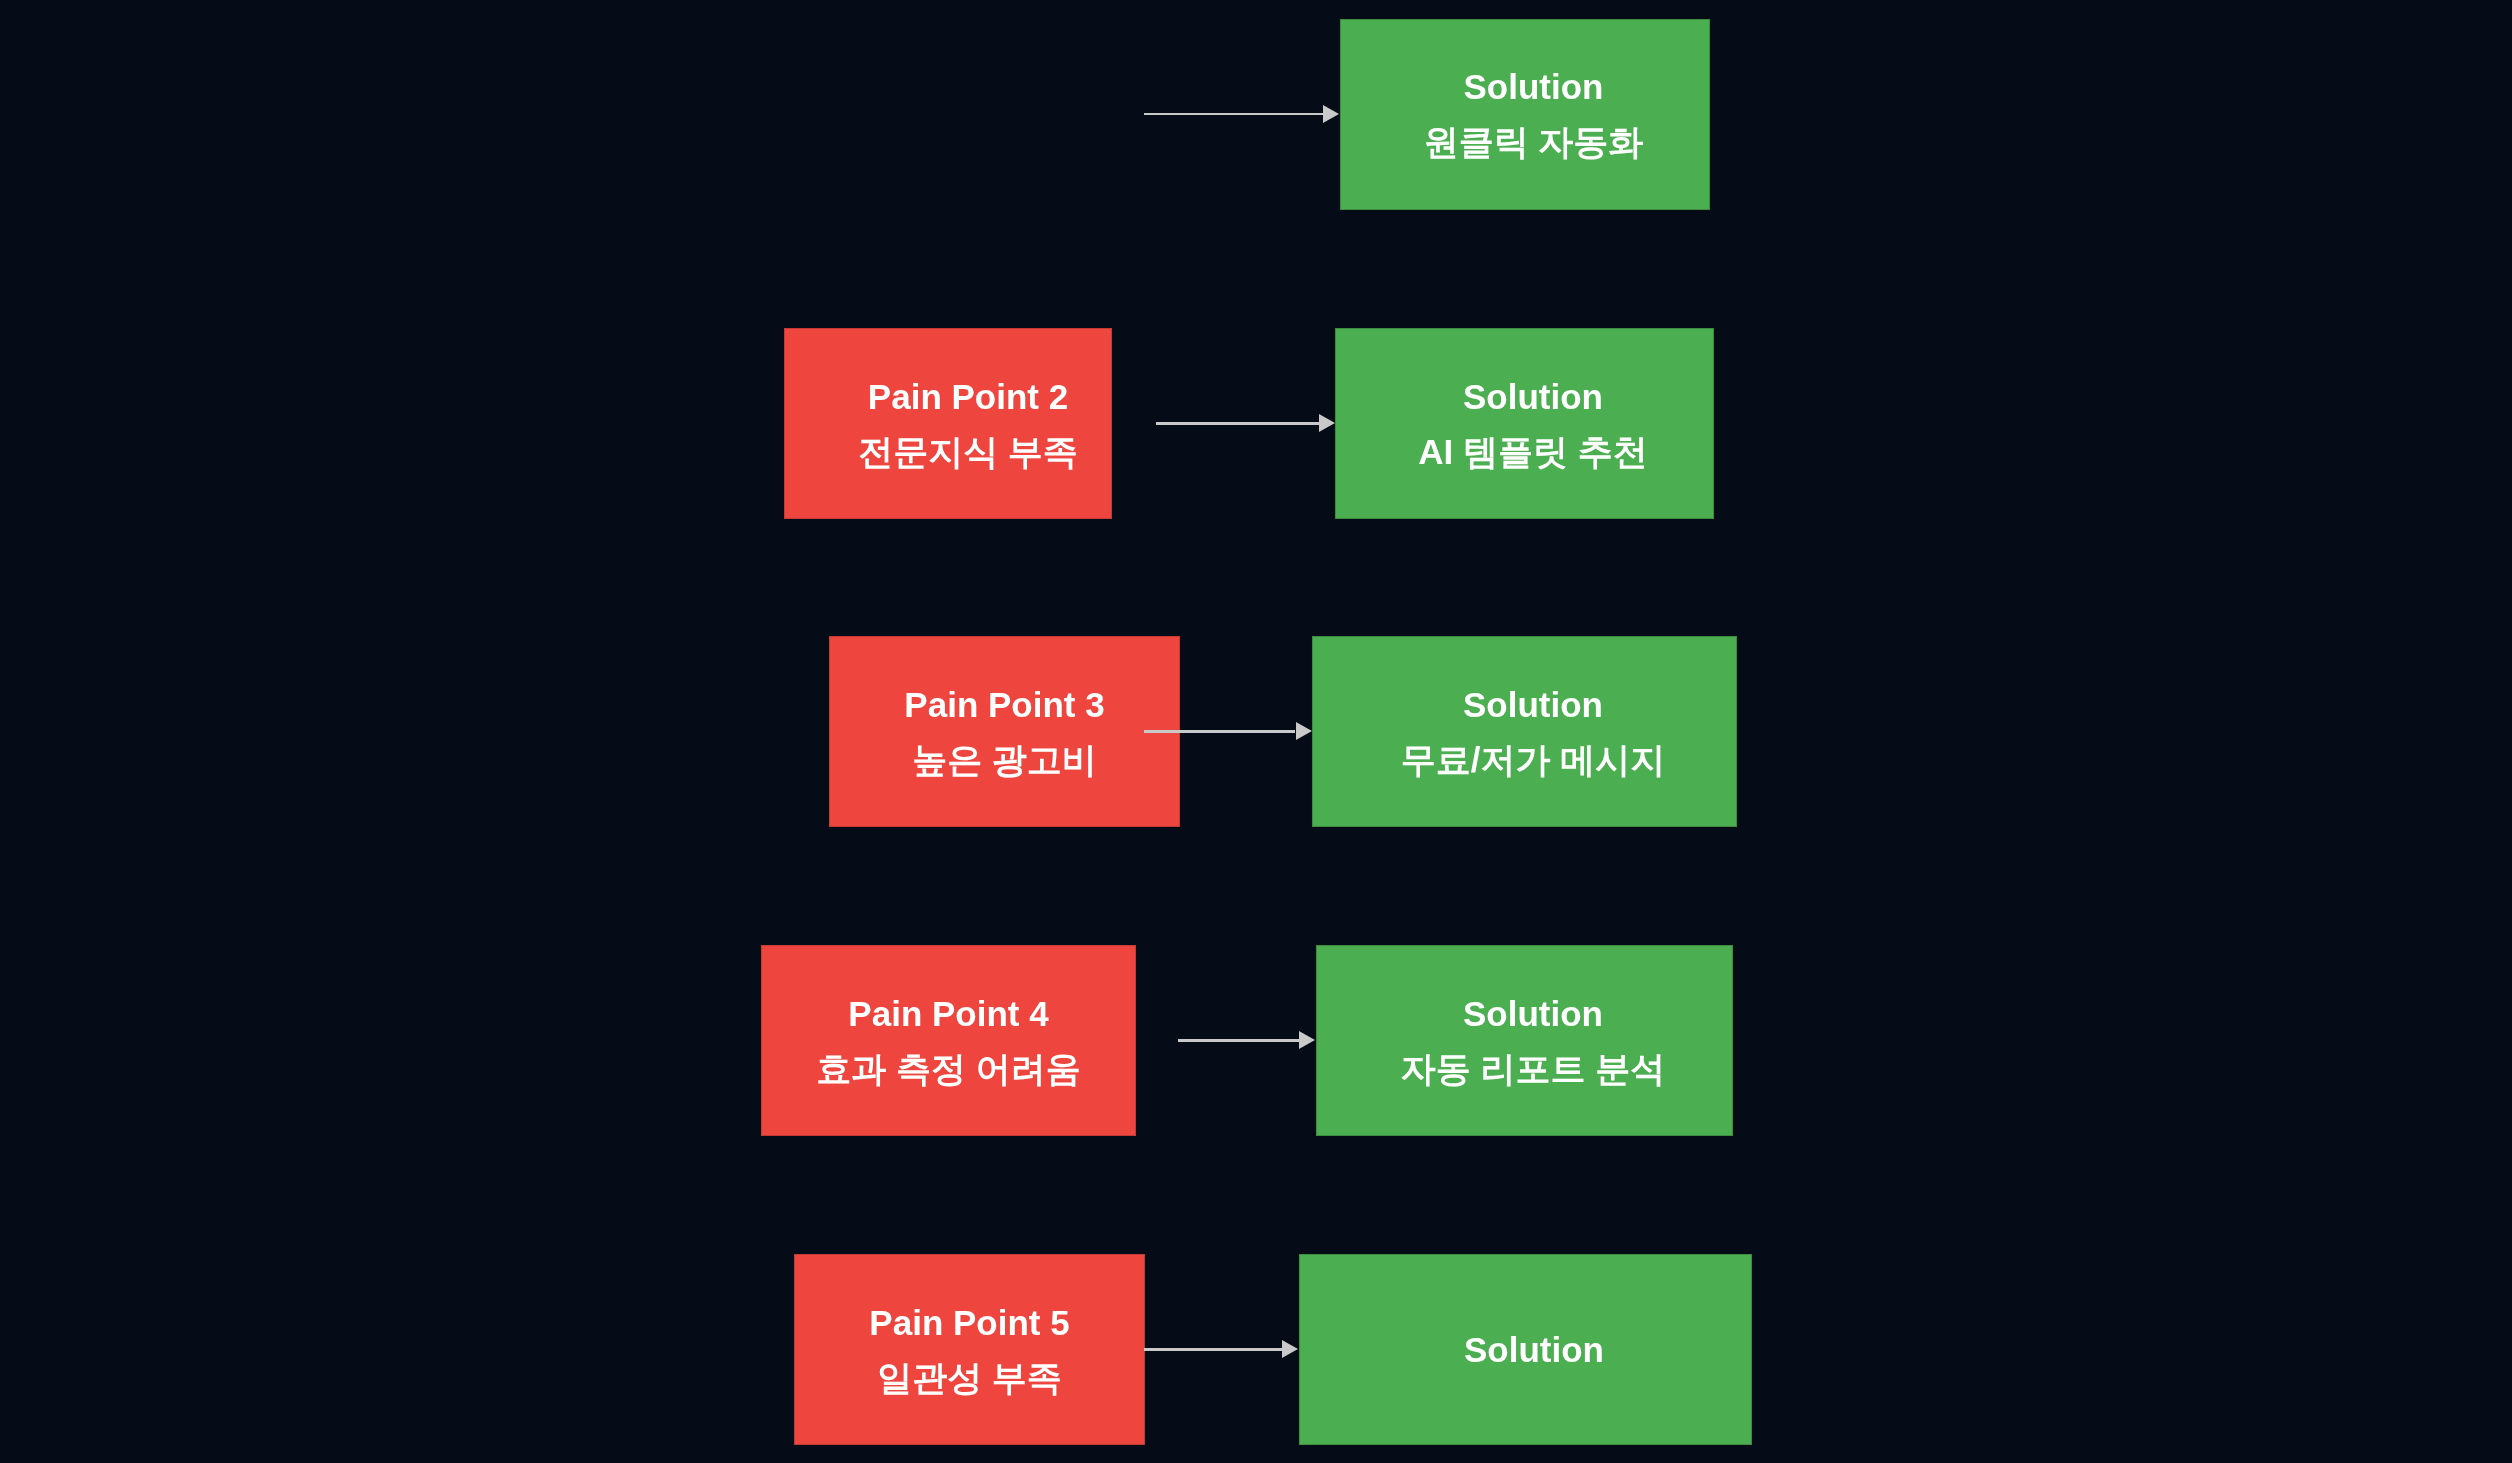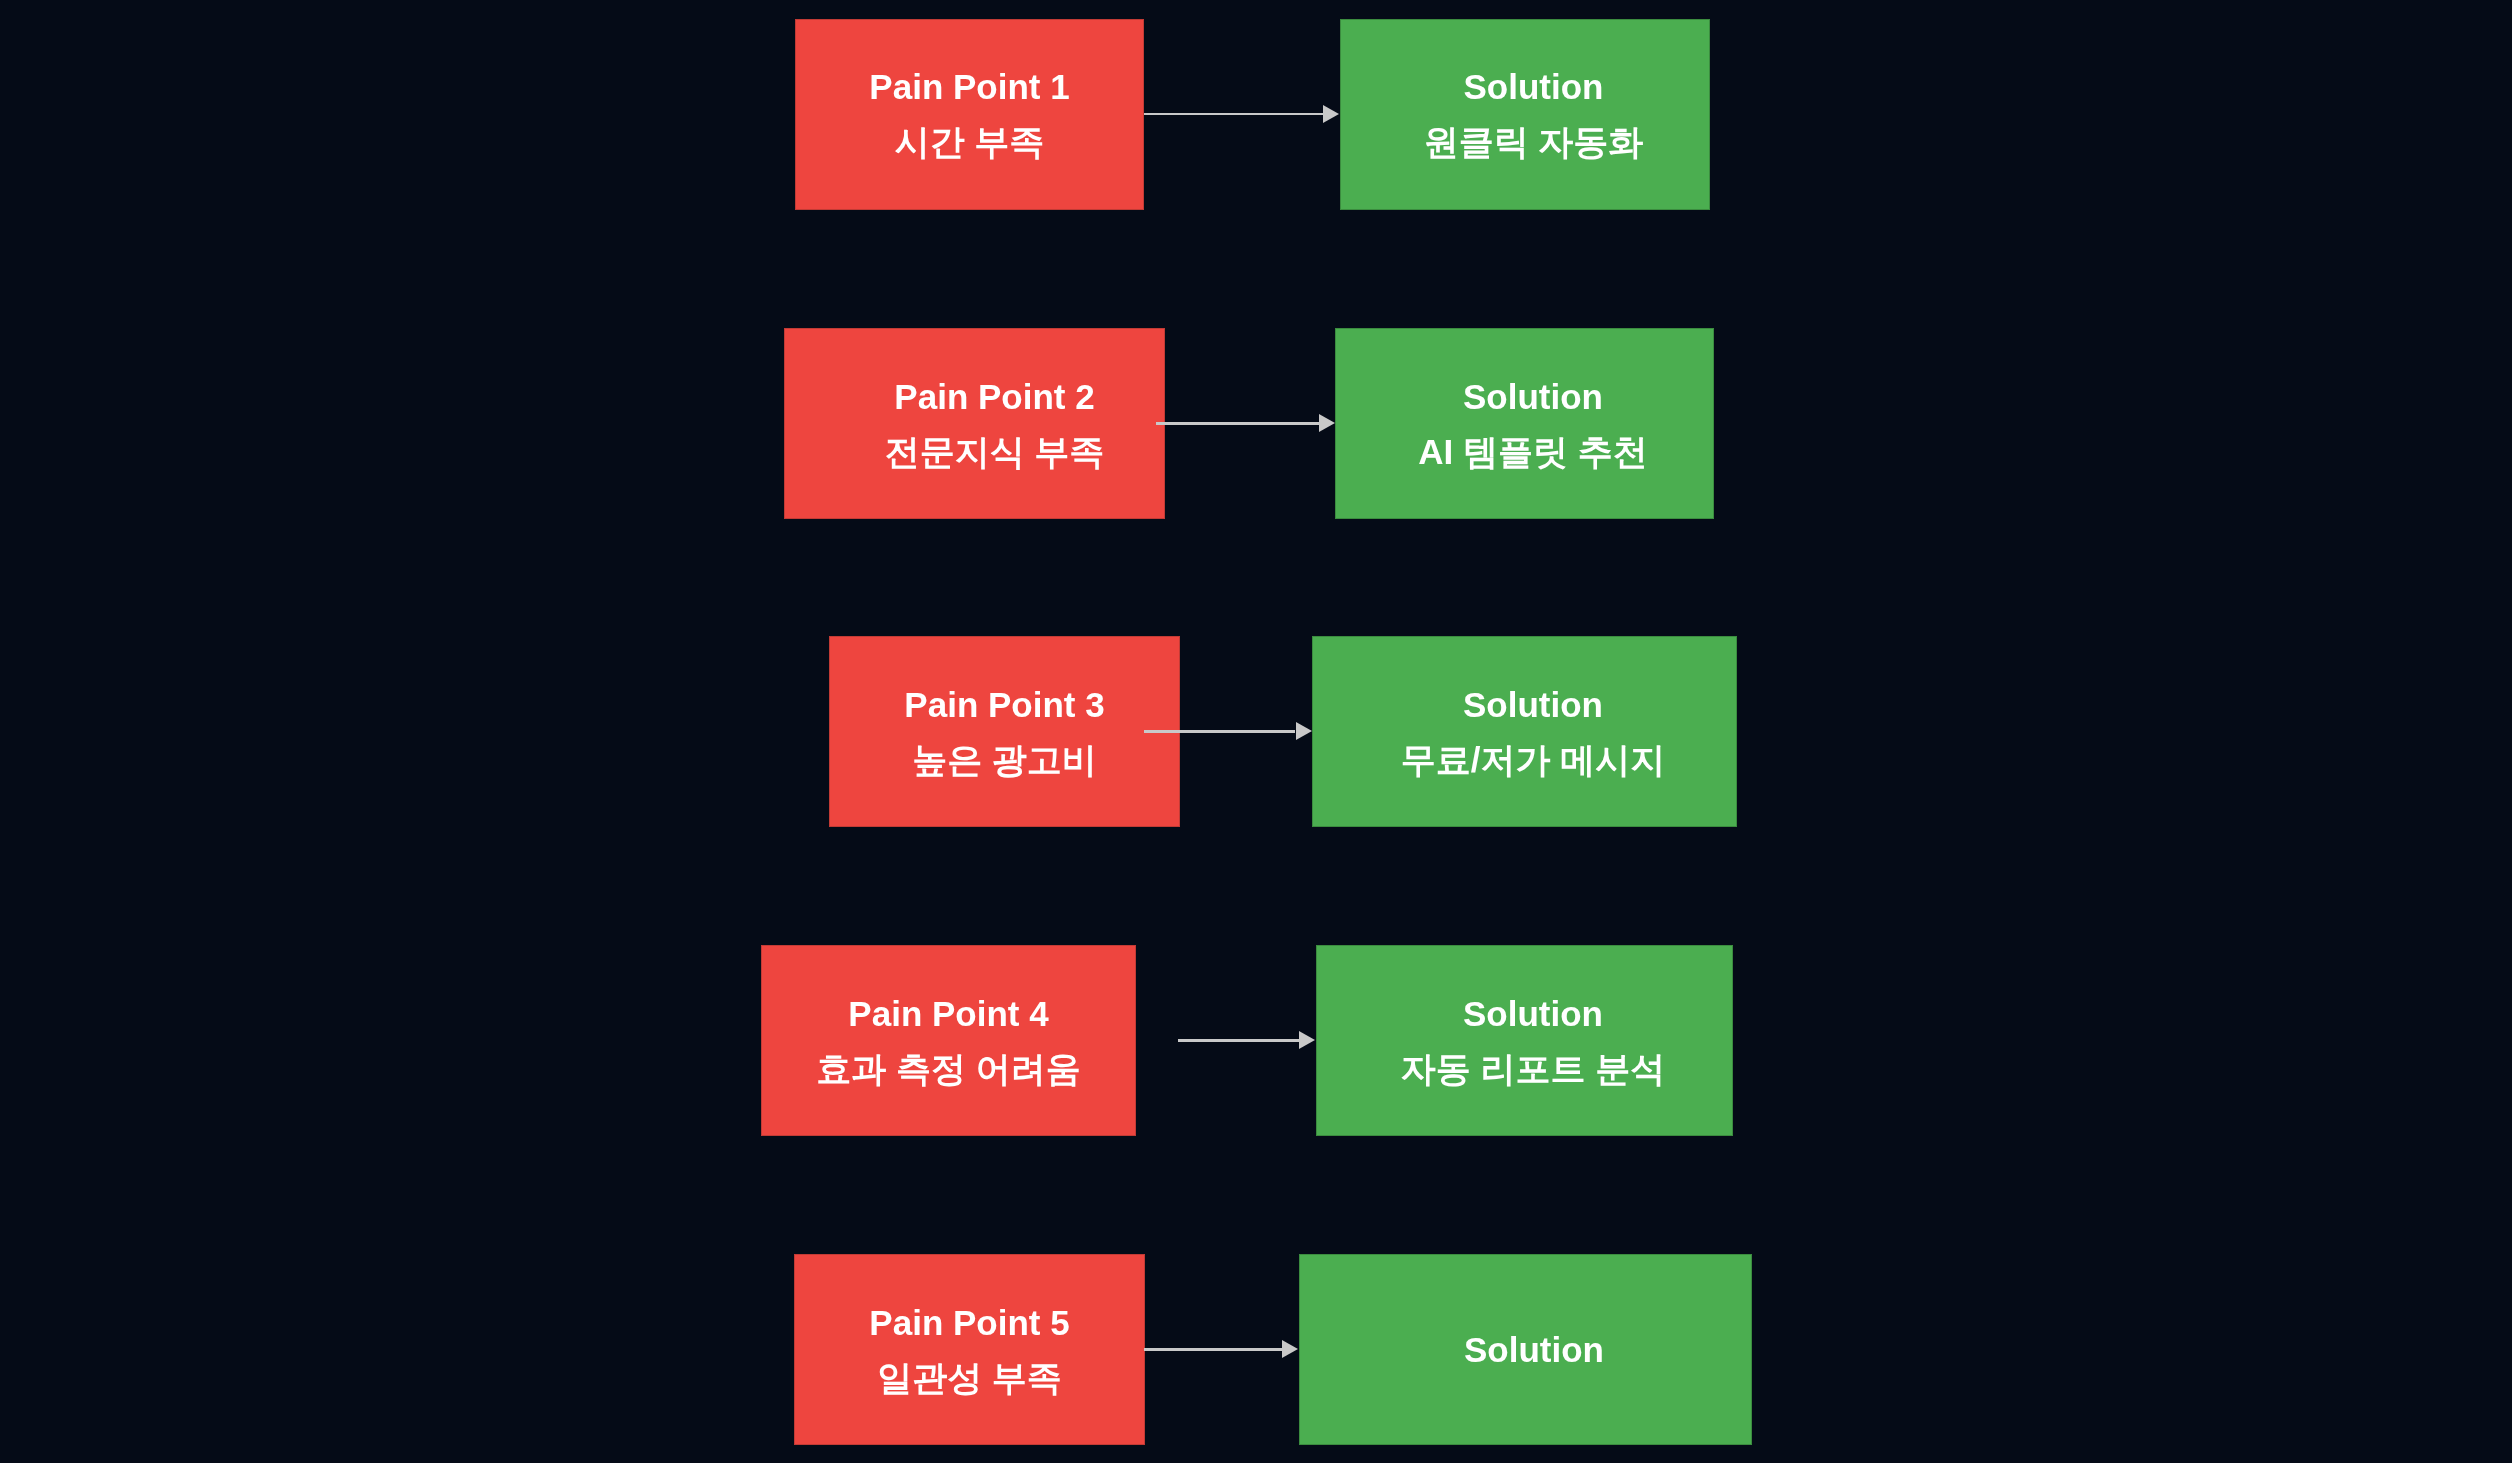--- a/index.html
+++ b/index.html
@@ -42,21 +42,21 @@
   }
   .solution {
     background: var(--solution-fill);
     border: 1.8px solid var(--solution-border);
     padding-left: 17px;
   }
 
   
   .r1 .pain { left: 795px;  width: 349px; }
   .r1 .solution { left: 1340px; width: 370px; }
-  .r2 .pain { left: 784px;  width: 381px; padding-left: 40px; }
+  .r2 .pain { left: 784px;  width: 328px; padding-left: 40px; }
   .r2 .solution { left: 1335px; width: 379px; }
   .r3 .pain { left: 794px;  width: 351px; margin-left: 35px; }
   .r3 .solution { left: 1312px; width: 425px; }
   .r4 .pain { left: 761px;  width: 375px; }
   .r4 .solution { left: 1316px; width: 417px; }
   .r5 .pain { left: 794px;  width: 351px; }
   .r5 .solution { left: 1299px; width: 453px; }
 
   .arrow-line {
     position: absolute; top: 94px; height: 2.8px;
@@ -73,24 +73,20 @@
   .r3 .arrow-line { left: 1144px; width: 151px; } .r3 .arrow-head { left: 1296px; }
   .r4 .arrow-line { left: 1178px; width: 122px; } .r4 .arrow-head { left: 1299px; }
   .r5 .arrow-line { left: 1144px; width: 138px; } .r5 .arrow-head { left: 1282px; }
 </style>
 </head>
 <body>
 
 <div class="canvas">
 
   <div class="row r1">
-    <div class="box pain">
-      <div>Pain Point 1</div>
-      <div>시간 부족</div>
-    </div>
     <div class="arrow-line"></div>
     <div class="arrow-head"></div>
     <div class="box solution">
       <div>Solution</div>
       <div>원클릭 자동화</div>
     </div>
   </div>
 
   <div class="row r2">
     <div class="box pain">

